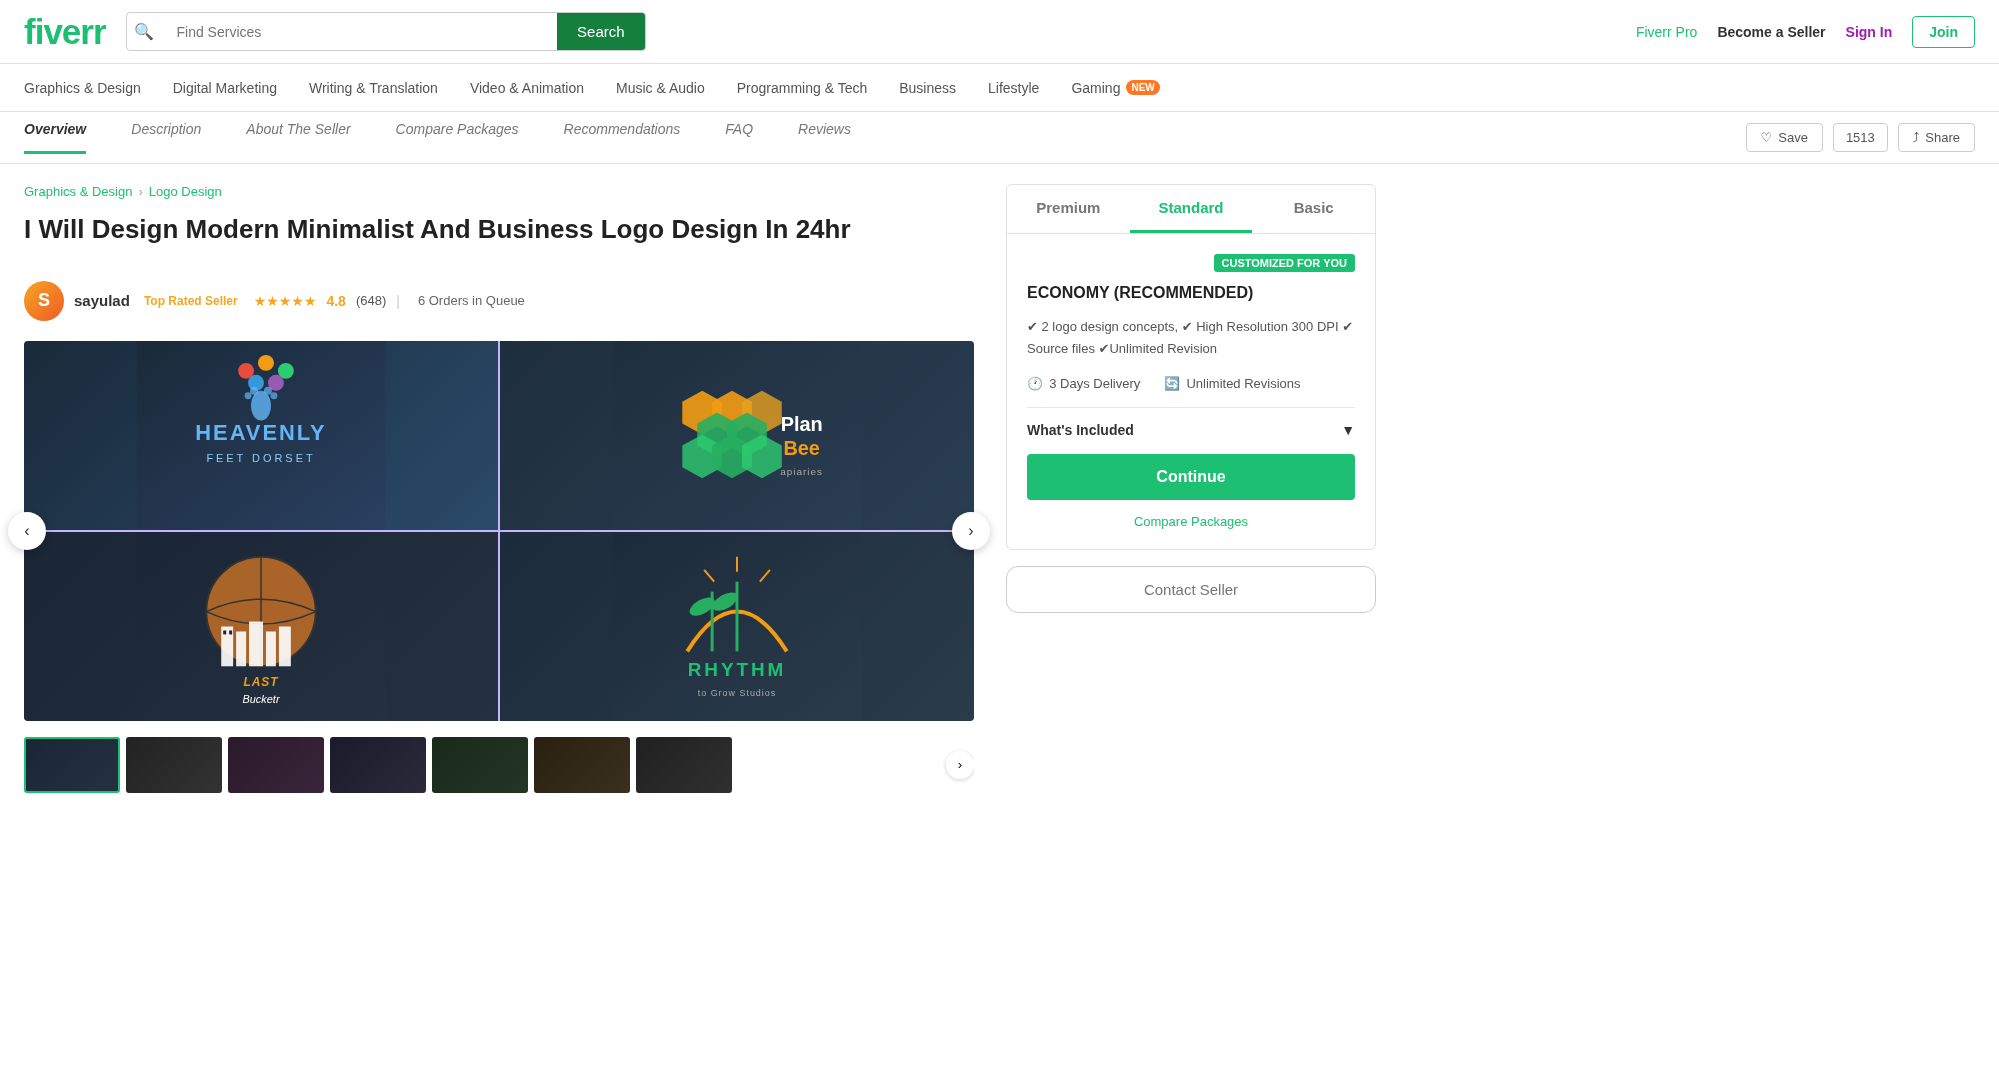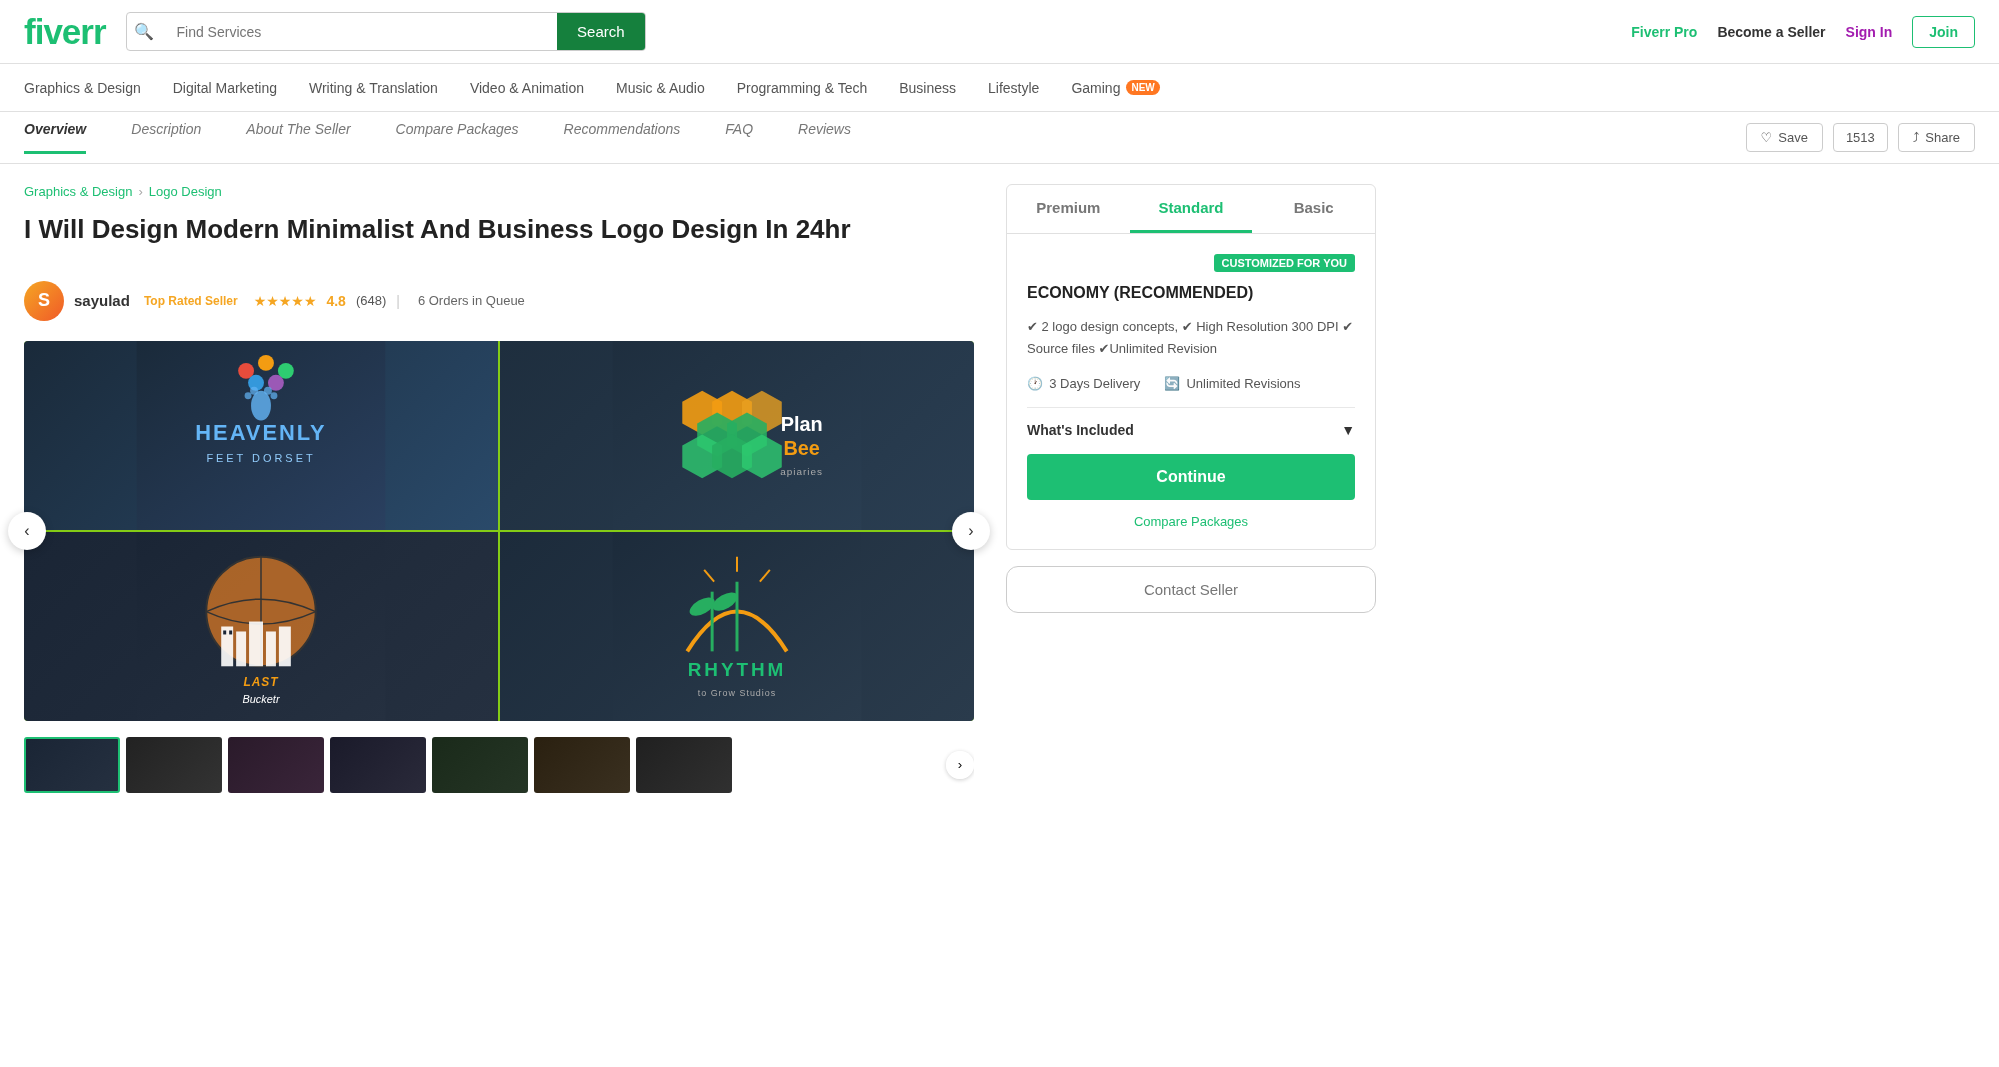--- a/index.html
+++ b/index.html
@@ -5,21 +5,21 @@
     * { box-sizing: border-box; margin: 0; padding: 0; }
     body { font-family: 'Helvetica Neue', Arial, sans-serif; font-size: 14px; color: #333; background: #fff; }
 
     
     .header { display: flex; align-items: center; padding: 0 24px; height: 64px; border-bottom: 1px solid #e0e0e0; }
     .logo { font-size: 35px; font-weight: 700; color: #1dbf73; letter-spacing: -1px; margin-right: 20px; }
     .search-bar { display: flex; align-items: center; flex: 1; max-width: 520px; border: 1px solid #ccc; border-radius: 4px; overflow: hidden; }
     .search-bar input { flex: 1; padding: 10px 14px; border: none; outline: none; font-size: 14px; color: #555; }
     .search-btn { background: #15803d; color: #fff; border: none; padding: 10px 20px; font-size: 15px; font-weight: 400; cursor: pointer; height: 100%; }
     .header-right { margin-left: auto; display: flex; align-items: center; gap: 20px; }
-    .fiverr-pro { color: #1dbf73; font-weight: 700; font-size: 14px; cursor: pointer; }
+    .fiverr-pro { color: #1dbf73; font-weight: 400; font-size: 14px; cursor: pointer; }
     .become-seller { color: #333; font-size: 14px; font-weight: 600; cursor: pointer; }
     .sign-in { color: #a21caf; font-size: 14px; font-weight: 600; cursor: pointer; }
     .join-btn { border: 1.5px solid #1dbf73; color: #1dbf73; background: #fff; padding: 7px 16px; border-radius: 4px; font-size: 14px; font-weight: 600; cursor: pointer; }
 
     
     .nav-bar { display: flex; align-items: center; padding: 0 24px; height: 48px; border-bottom: 1px solid #e0e0e0; gap: 32px; }
     .nav-item { font-size: 14px; color: #555; cursor: pointer; white-space: nowrap; }
     .nav-gaming { display: flex; align-items: center; gap: 6px; }
     .new-badge { background: #ff7722; color: #fff; font-size: 10px; font-weight: 700; padding: 2px 5px; border-radius: 8px; vertical-align: middle; }
 
@@ -52,21 +52,21 @@
     .seller-name { font-weight: 700; color: #333; font-size: 15px; }
     .top-rated { color: #f5a623; font-size: 12px; font-weight: 600; margin-left: 4px; }
     .rating-stars { color: #f5a623; font-size: 14px; margin-left: 6px; }
     .rating-num { color: #f5a623; font-weight: 700; font-size: 14px; }
     .reviews-count { color: #555; font-size: 13px; }
     .orders-queue { color: #666; font-size: 13px; margin-left: 8px; }
     .divider-dot { color: #ccc; }
 
     
     .gallery-container { position: relative; margin-bottom: 16px; }
-    .gallery-main { width: 100%; height: 380px; background: #84cc16; border-radius: 4px; display: grid; grid-template-columns: 1fr 1fr; grid-template-rows: 1fr 1fr; gap: 2px; overflow: hidden; }
+    .gallery-main { width: 100%; height: 380px; background: #c4b5fd; border-radius: 4px; display: grid; grid-template-columns: 1fr 1fr; grid-template-rows: 1fr 1fr; gap: 2px; overflow: hidden; }
     .gallery-img { background: #1e2d3d; display: flex; align-items: center; justify-content: center; overflow: hidden; }
     .gallery-img svg { width: 100%; height: 100%; }
     .gallery-nav { position: absolute; top: 50%; transform: translateY(-50%); background: #fff; border: none; border-radius: 50%; width: 38px; height: 38px; display: flex; align-items: center; justify-content: center; cursor: pointer; box-shadow: 0 2px 8px rgba(0,0,0,0.2); font-size: 16px; color: #333; }
     .gallery-nav.prev { left: -16px; }
     .gallery-nav.next { right: -16px; }
 
     
     .thumbnails { display: flex; gap: 6px; overflow: hidden; position: relative; }
     .thumb { width: 96px; height: 56px; background: #2a3a4a; border-radius: 3px; flex-shrink: 0; overflow: hidden; cursor: pointer; }
     .thumb.active { border: 2px solid #1dbf73; }

